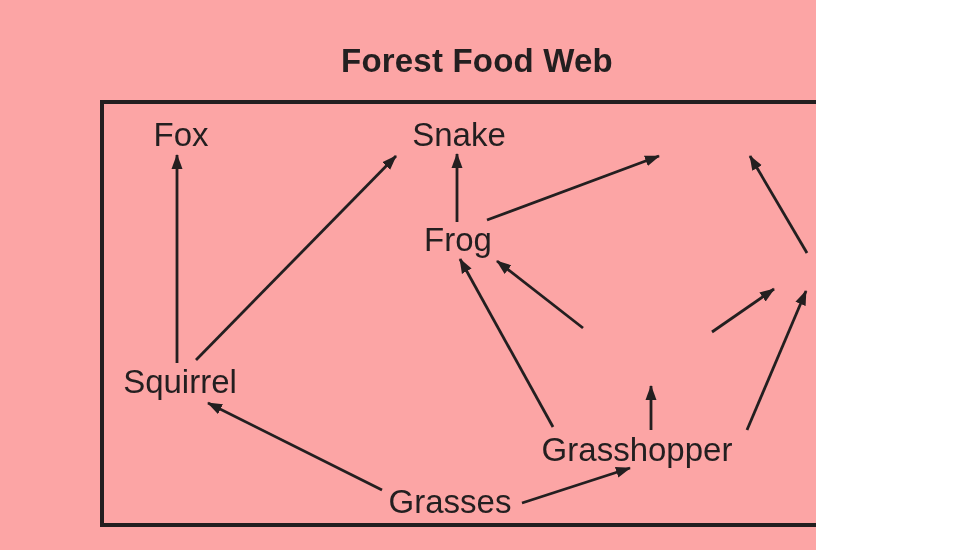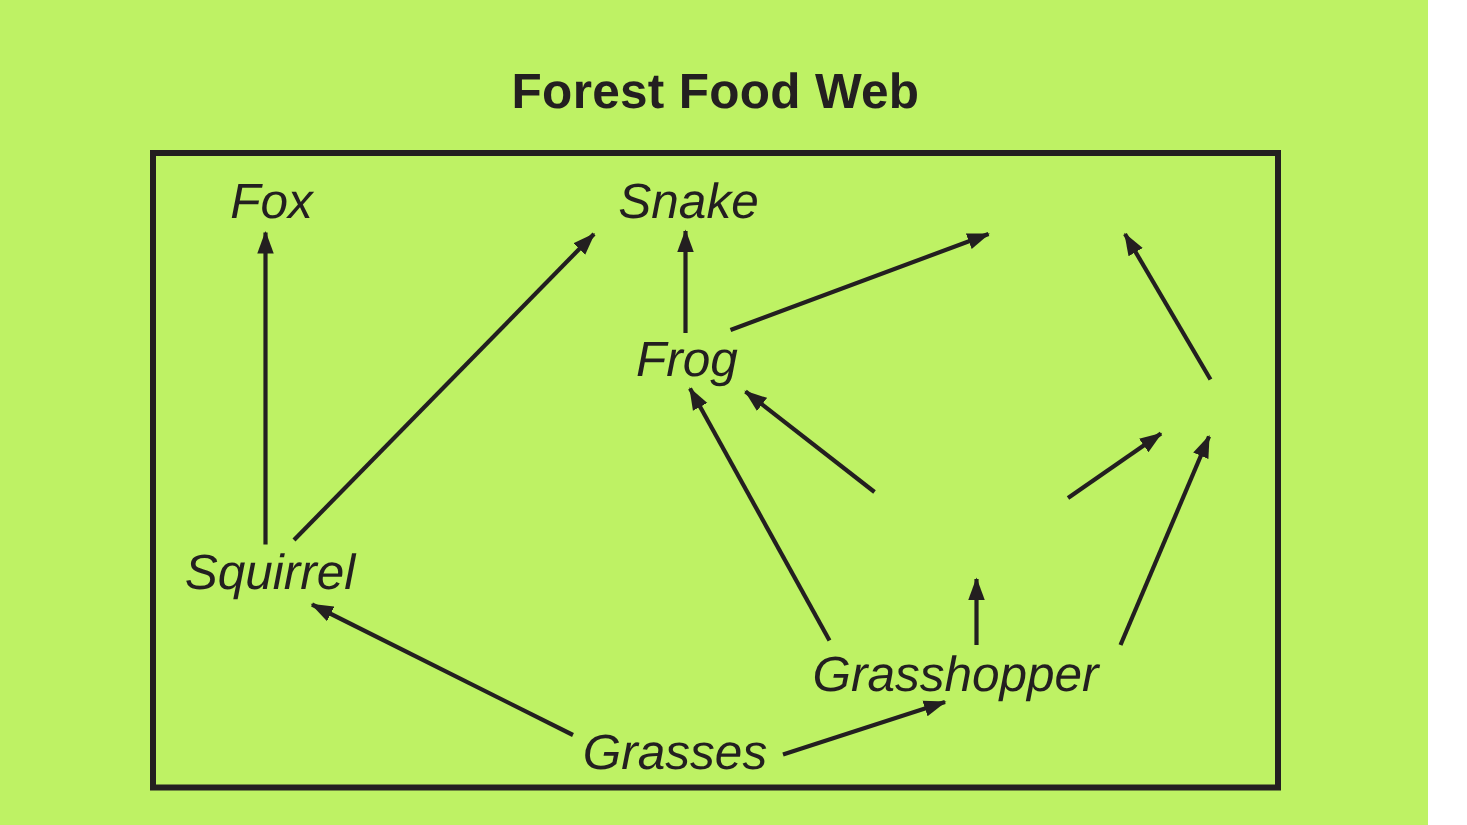--- a/index.html
+++ b/index.html
@@ -1,20 +1,20 @@
 <!DOCTYPE html>
 <html><head>
 <meta charset="utf-8">
 <style>
   html, body { margin: 0; padding: 0; background: #ffffff; }
   .canvas {
     position: relative;
-    width: 952px;
+    width: 816px;
     height: 550px;
-    background: #bef264;
+    background: #fca5a5;
     font-family: "Liberation Sans", "DejaVu Sans", sans-serif;
     color: #231f20;
     overflow: hidden;
   }
   .title {
     position: absolute;
     left: 100px;
     top: 42px;
     width: 754px;
     text-align: center;
@@ -47,21 +47,20 @@
   }
   .arrowhead-fill { fill: #231f20; }
   .node {
     position: absolute;
     transform: translate(-50%, -50%);
     font-size: 33px;
     line-height: 1.12;
     white-space: nowrap;
     color: #231f20;
     text-align: center;
-    font-style: italic;
   }
   .node.wrap {
     white-space: normal;
     width: 150px;
   }
 </style>
 </head>
 <body>
 
 <div class="canvas">

